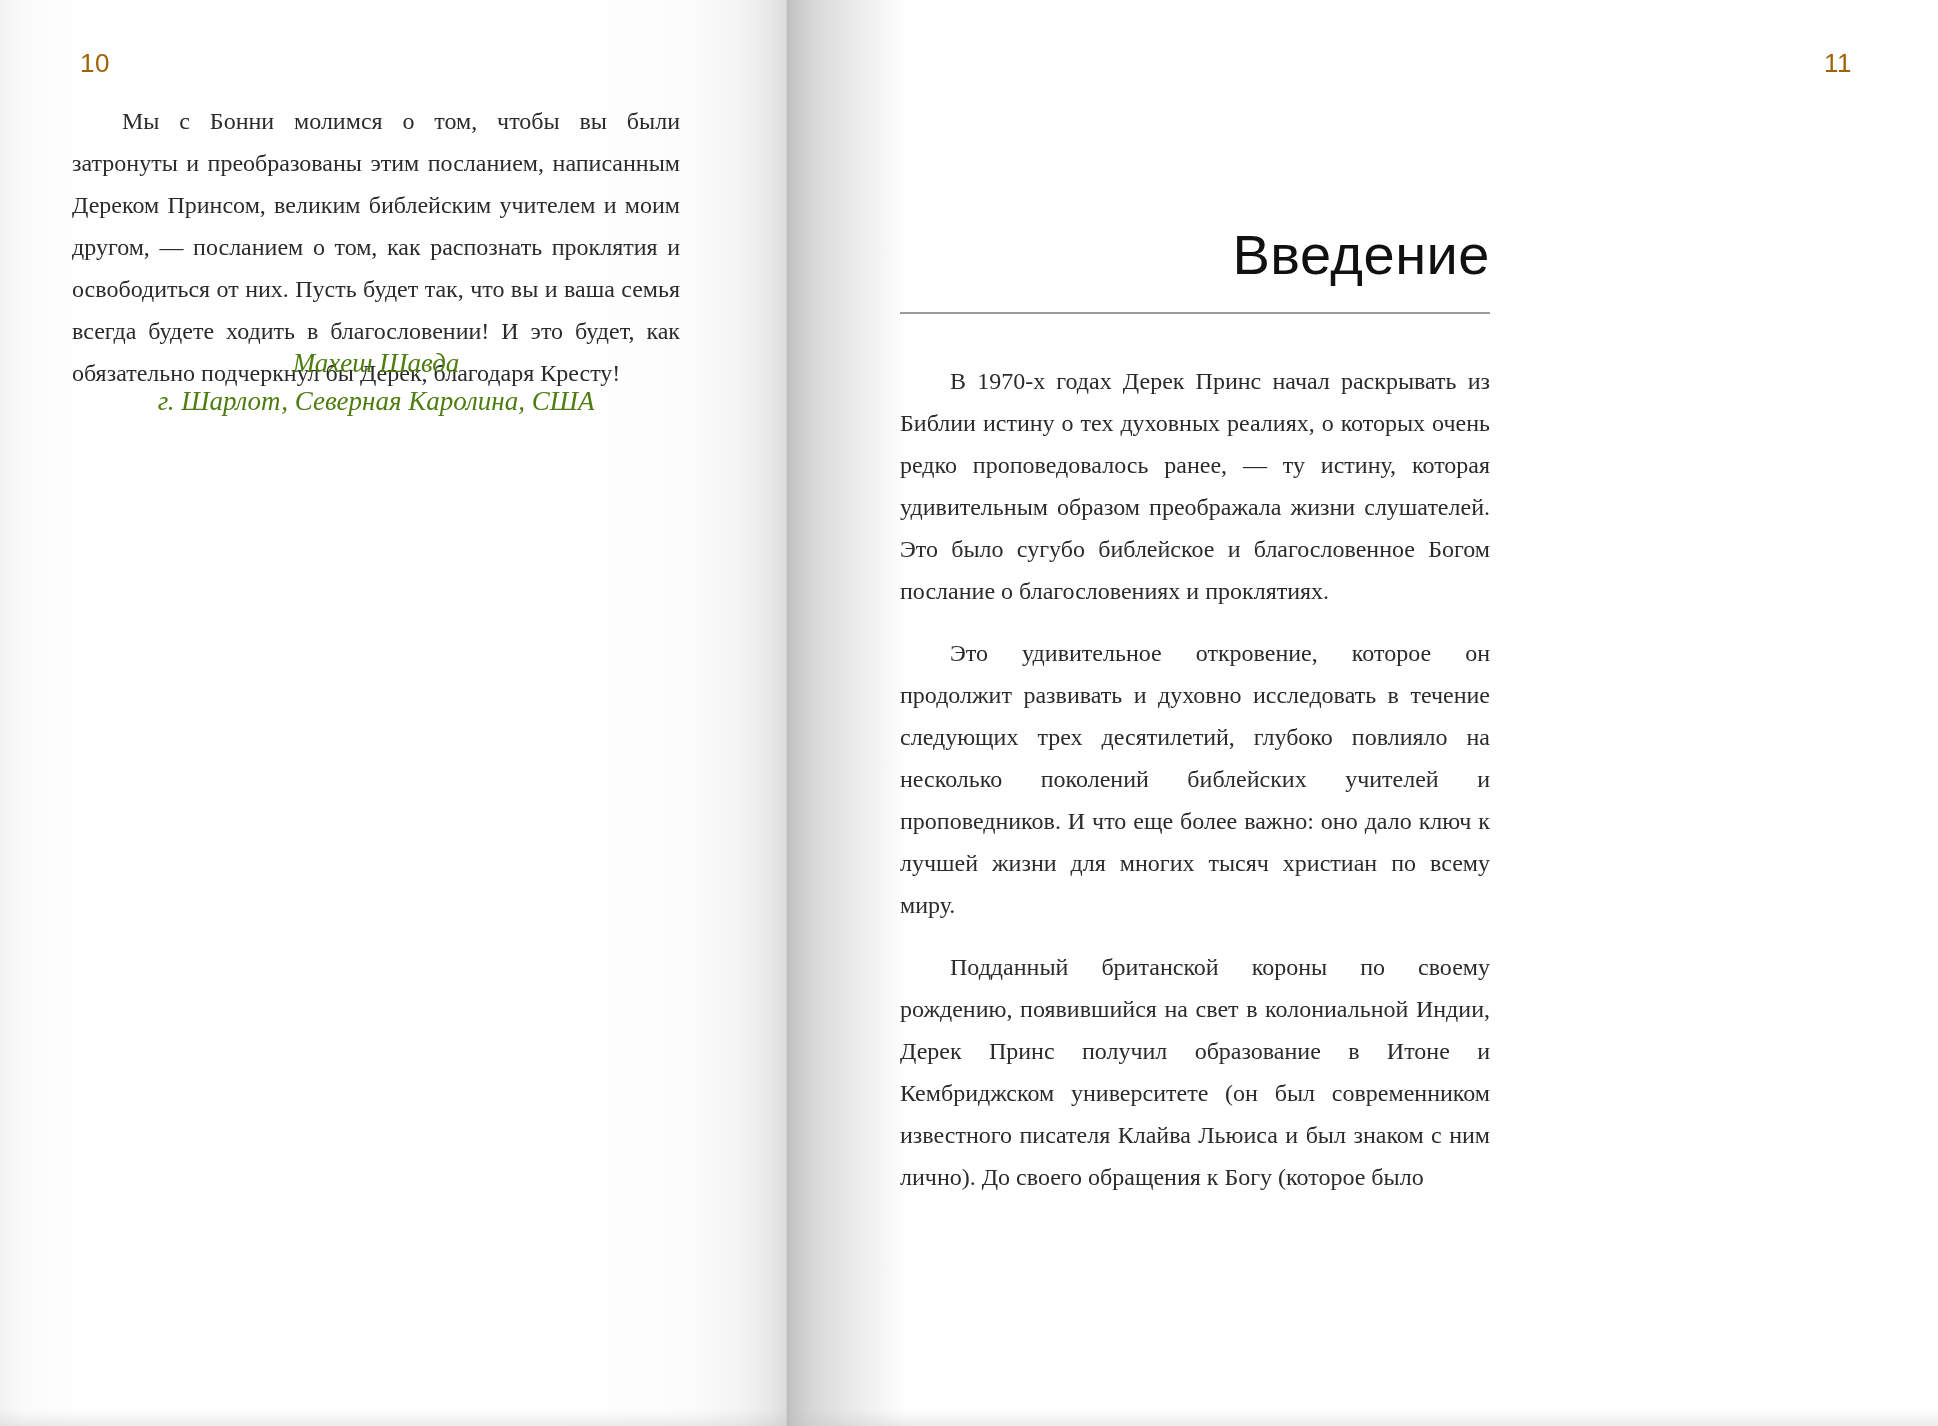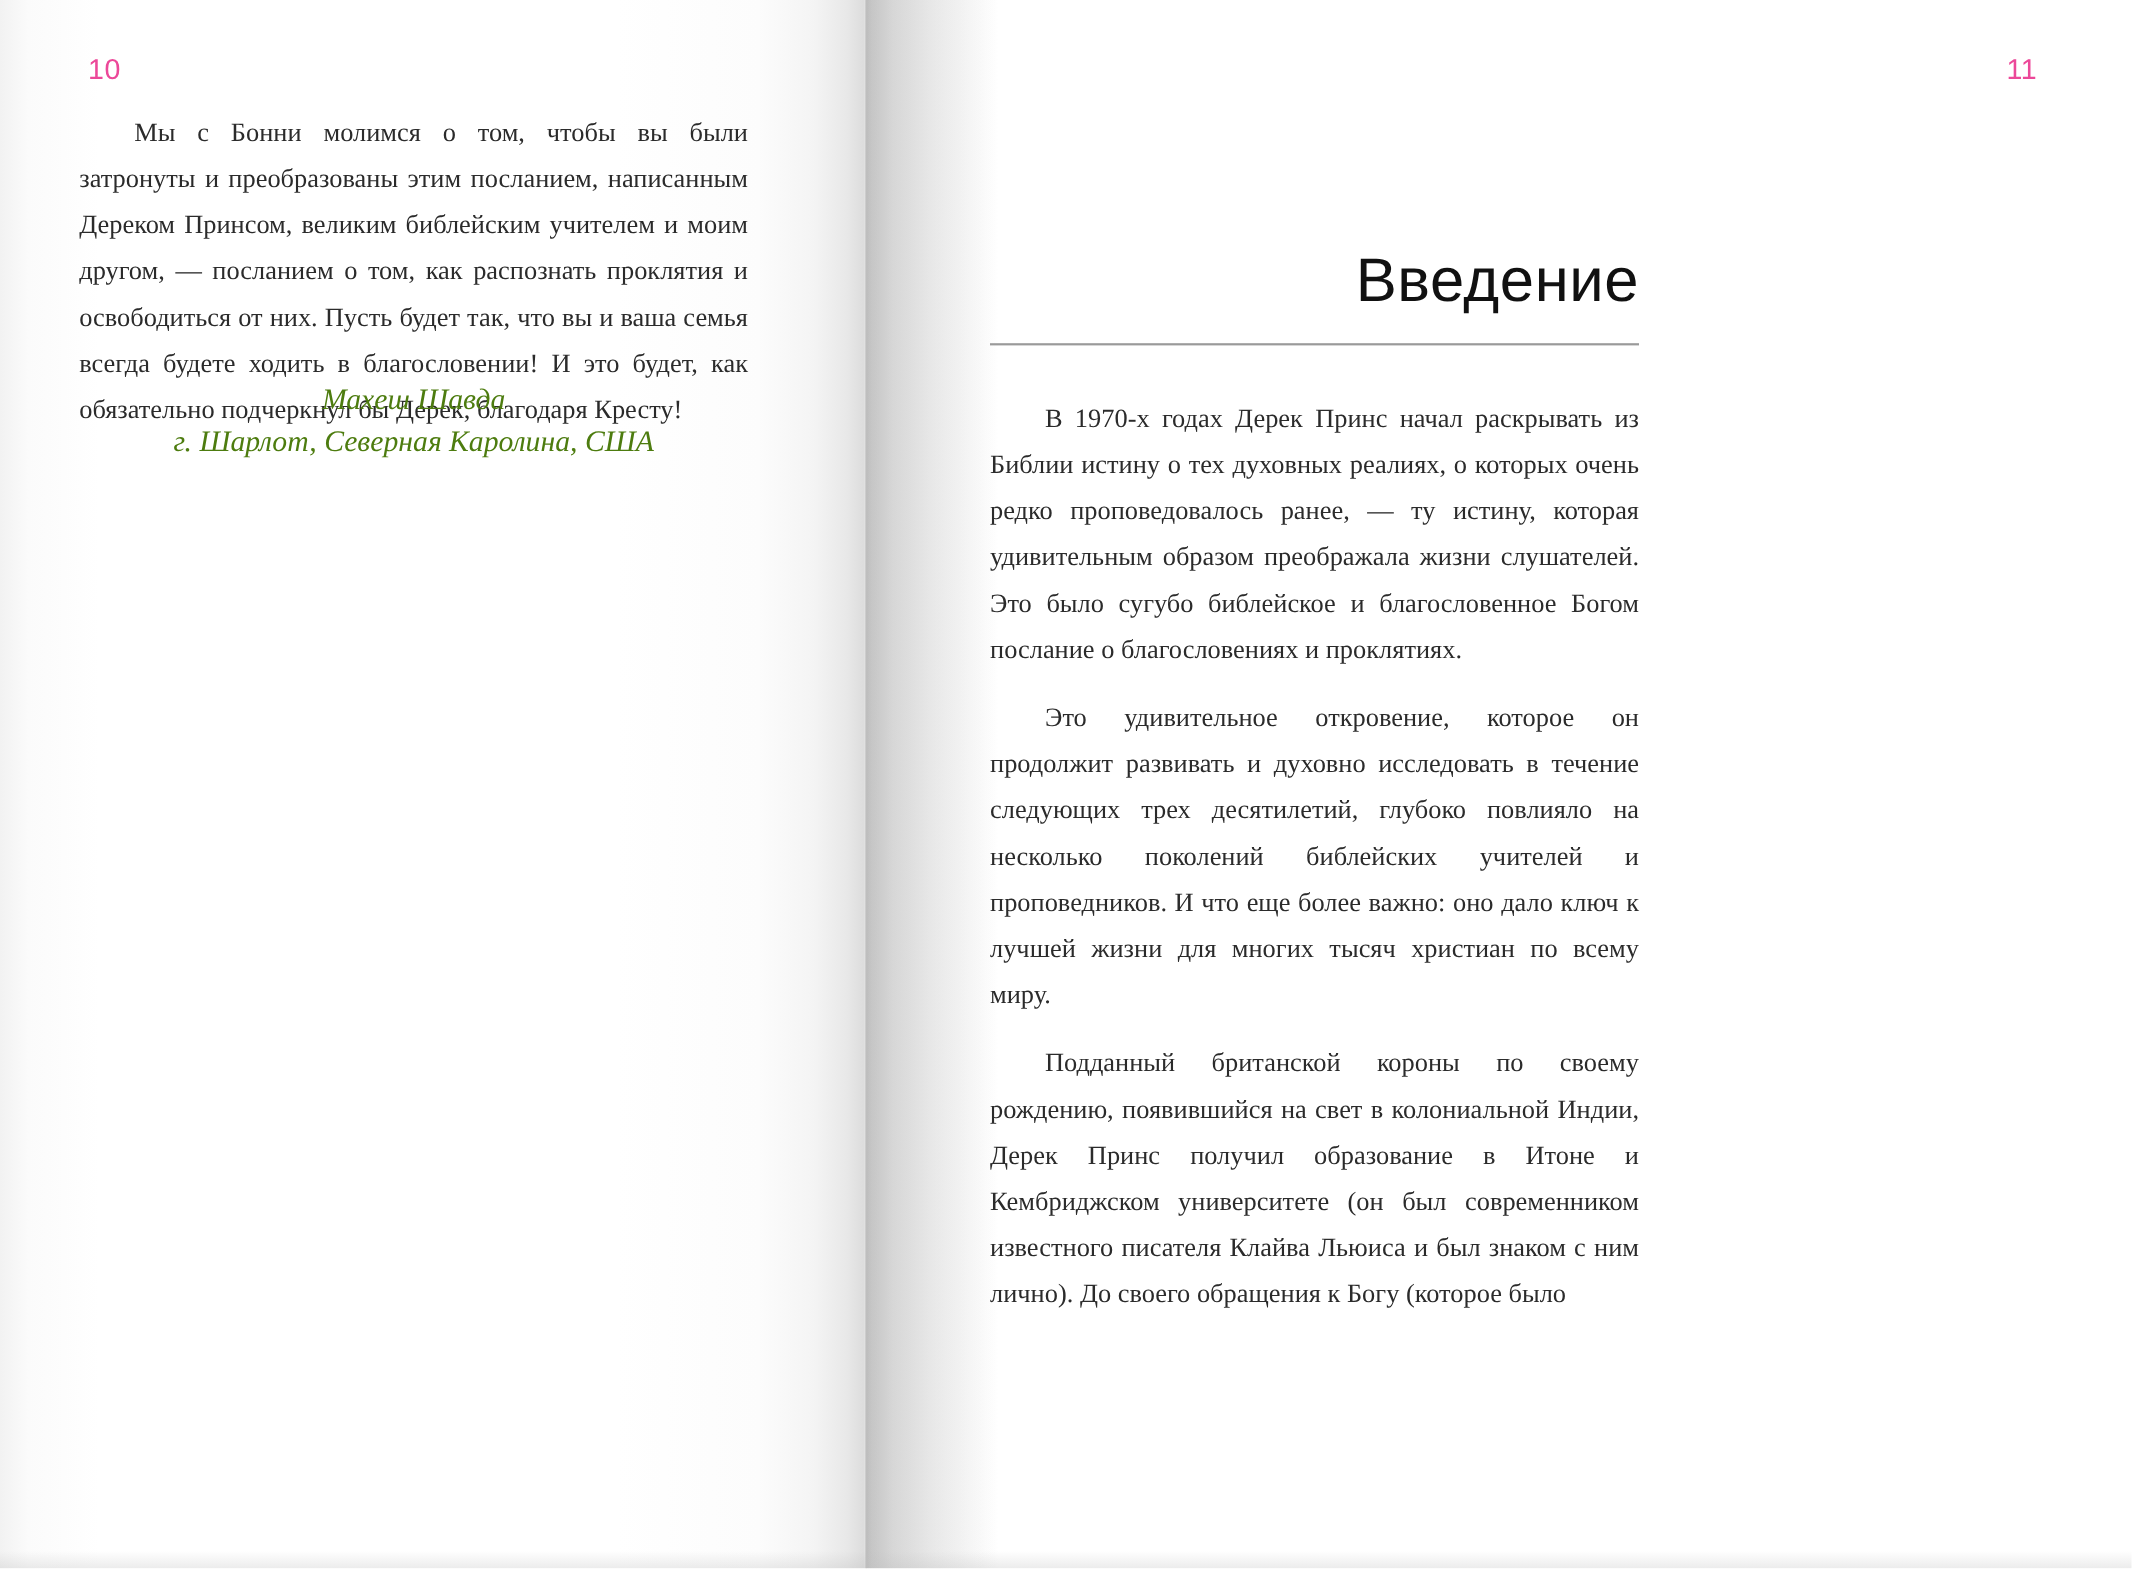--- a/index.html
+++ b/index.html
@@ -78,21 +78,21 @@
     height: 16px;
     background: linear-gradient(to bottom, rgba(255,255,255,0), rgba(190,190,190,.30));
     pointer-events: none;
   }
 
   
   .folio {
     position: absolute;
     font-family: "Liberation Sans", "DejaVu Sans", sans-serif;
     font-size: 26px;
-    color: #ec4899;
+    color: #a16207;
     letter-spacing: .5px;
   }
   #folio-left  { left: 80px;  top: 48px; }
   #folio-right { right: 86px; top: 48px; text-align: right; }
 
   
   .column {
     position: absolute;
     text-align: justify;
     text-justify: inter-word;

